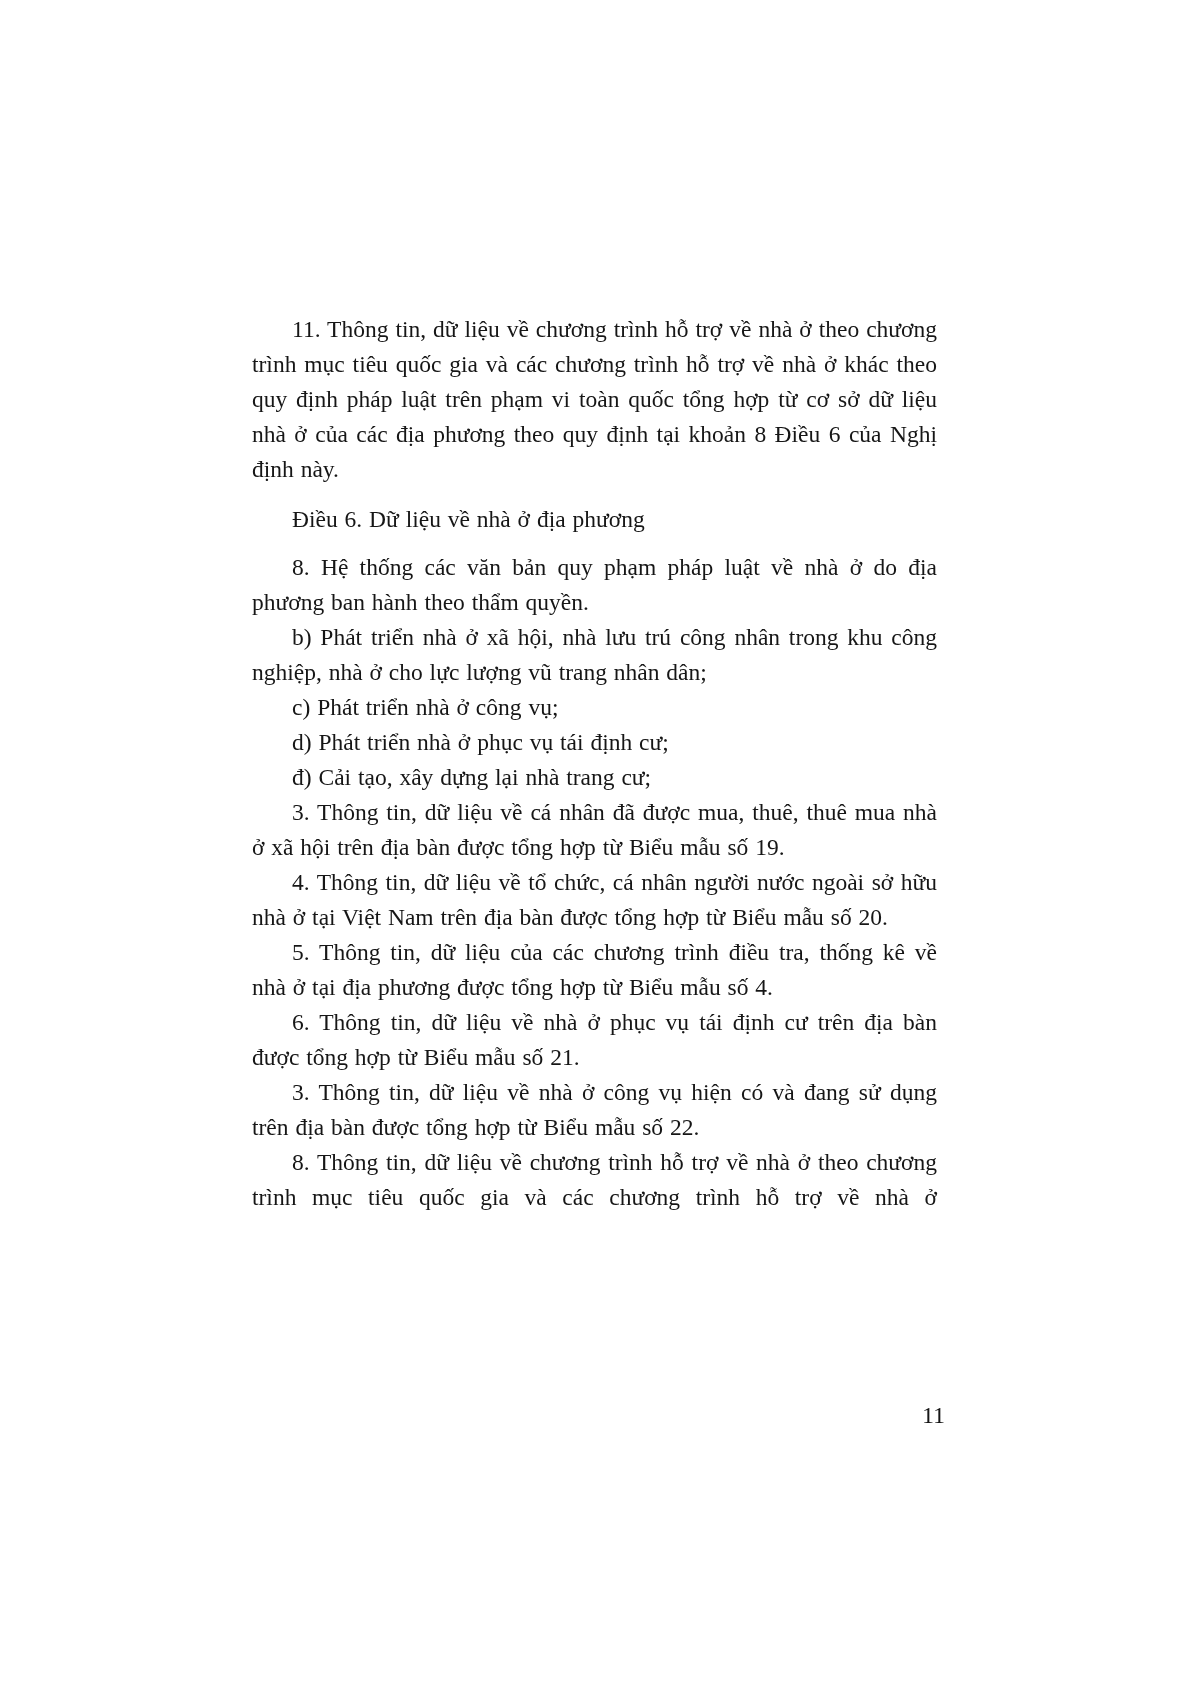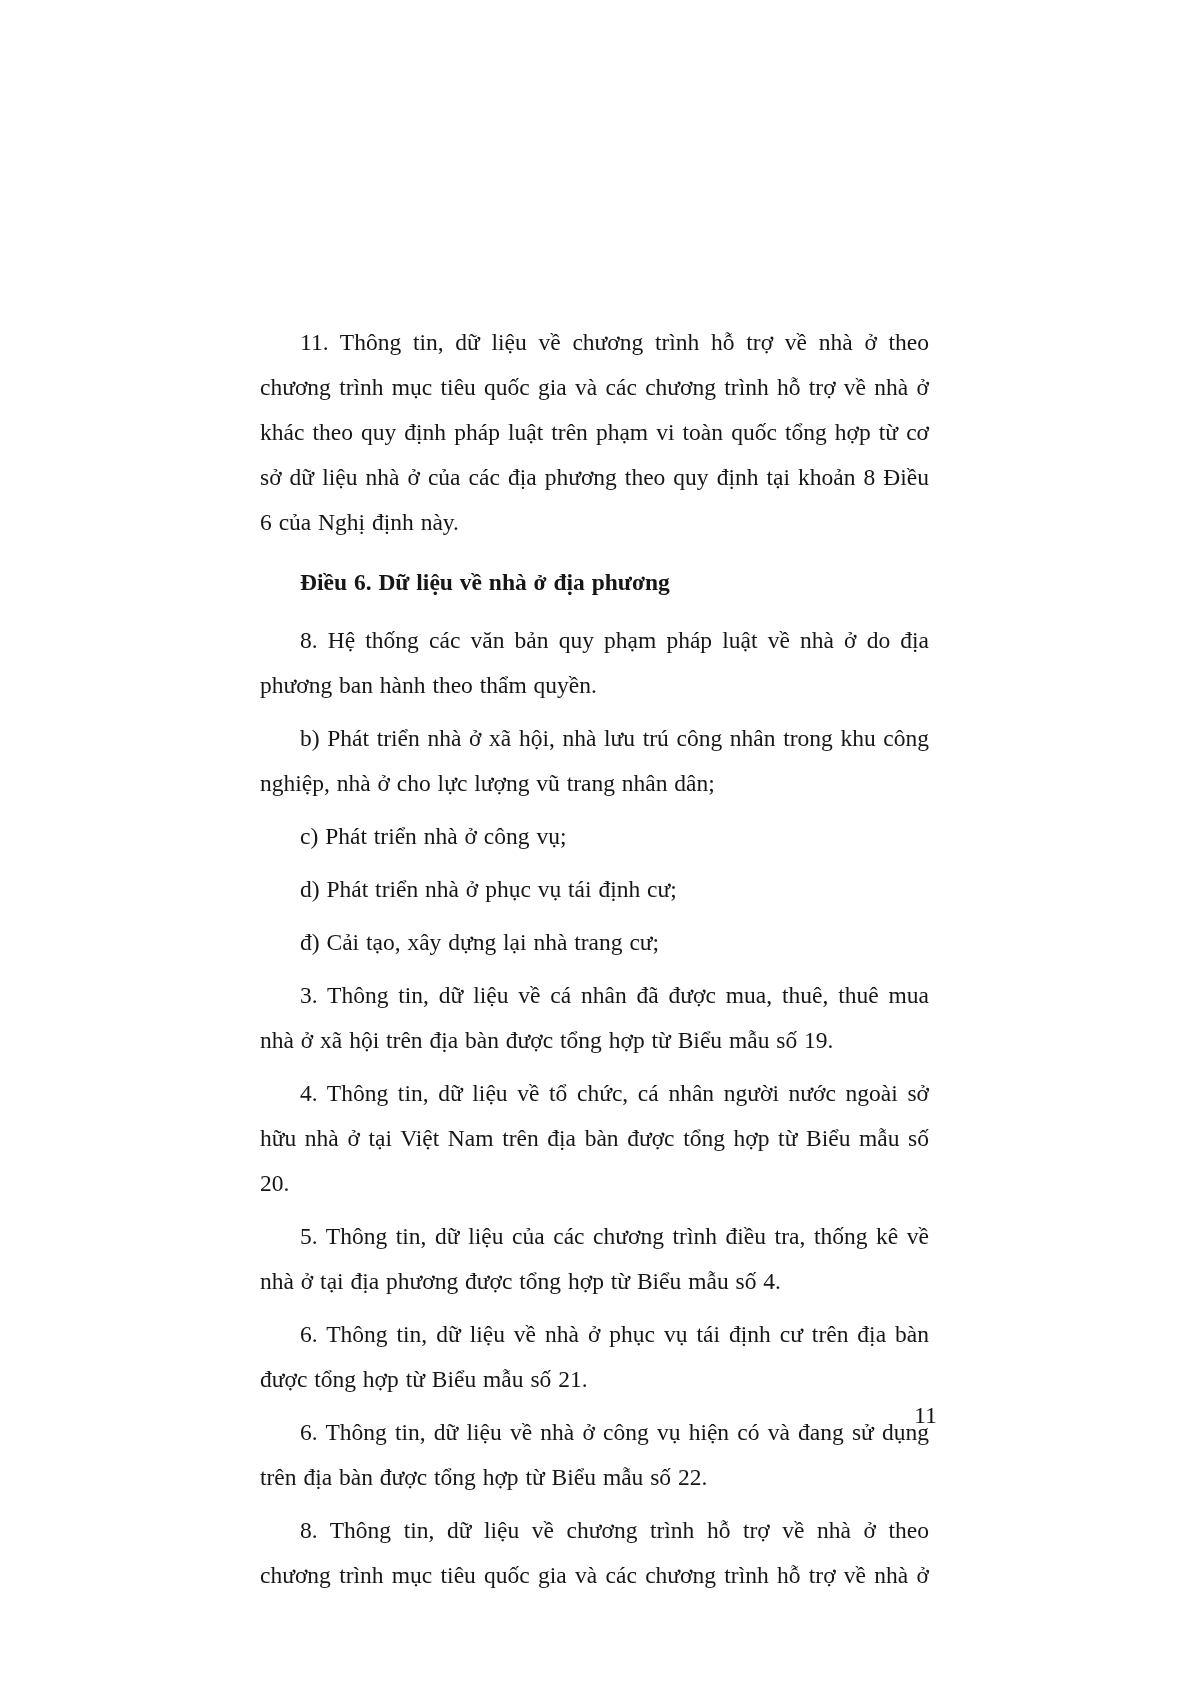--- a/index.html
+++ b/index.html
@@ -16,41 +16,41 @@
     font-family: "Liberation Serif", "DejaVu Serif", serif;
     color: #161616;
   }
   .text-block {
     position: absolute;
     left: 252px;
     top: 312px;
     width: 685px;
   }
   .text-block p {
-    margin: 8px;
+    margin: 0;
     font-size: 23.5px;
-    line-height: 45px;
+    line-height: 35px;
     text-align: justify;
     text-indent: 40px;
     word-spacing: 1px;
   }
   .text-block p.heading {
-    font-weight: bold;
+    font-weight: normal;
     margin-top: 15px;
     margin-bottom: 13px;
     text-align: left;
   }
   .text-block p.cont {
     
     text-align-last: justify;
   }
   .page-number {
     position: absolute;
     top: 1398px;
-    left: 252px;
+    left: 260px;
     width: 685px;
     text-align: right;
     font-size: 24px;
     line-height: 35px;
   }
 </style>
 </head>
 <body>
 
 <div class="page">
@@ -59,17 +59,17 @@
     <p class="heading">Điều 6. Dữ liệu về nhà ở địa phương</p>
     <p>8. Hệ thống các văn bản quy phạm pháp luật về nhà ở do địa phương ban hành theo thẩm quyền.</p>
     <p>b) Phát triển nhà ở xã hội, nhà lưu trú công nhân trong khu công nghiệp, nhà ở cho lực lượng vũ trang nhân dân;</p>
     <p>c) Phát triển nhà ở công vụ;</p>
     <p>d) Phát triển nhà ở phục vụ tái định cư;</p>
     <p>đ) Cải tạo, xây dựng lại nhà trang cư;</p>
     <p>3. Thông tin, dữ liệu về cá nhân đã được mua, thuê, thuê mua nhà ở xã hội trên địa bàn được tổng hợp từ Biểu mẫu số 19.</p>
     <p>4. Thông tin, dữ liệu về tổ chức, cá nhân người nước ngoài sở hữu nhà ở tại Việt Nam trên địa bàn được tổng hợp từ Biểu mẫu số 20.</p>
     <p>5. Thông tin, dữ liệu của các chương trình điều tra, thống kê về nhà ở tại địa phương được tổng hợp từ Biểu mẫu số 4.</p>
     <p>6. Thông tin, dữ liệu về nhà ở phục vụ tái định cư trên địa bàn được tổng hợp từ Biểu mẫu số 21.</p>
-    <p>6. Thông tin, dữ liệu về nhà ở công vụ hiện có và đang sử dụng trên địa bàn được tổng hợp từ Biểu mẫu số 22.</p>
+    <p>3. Thông tin, dữ liệu về nhà ở công vụ hiện có và đang sử dụng trên địa bàn được tổng hợp từ Biểu mẫu số 22.</p>
     <p class="cont">8. Thông tin, dữ liệu về chương trình hỗ trợ về nhà ở theo chương trình mục tiêu quốc gia và các chương trình hỗ trợ về nhà ở</p>
   </div>
   <div class="page-number">11</div>
 </div>
 
 </body></html>

